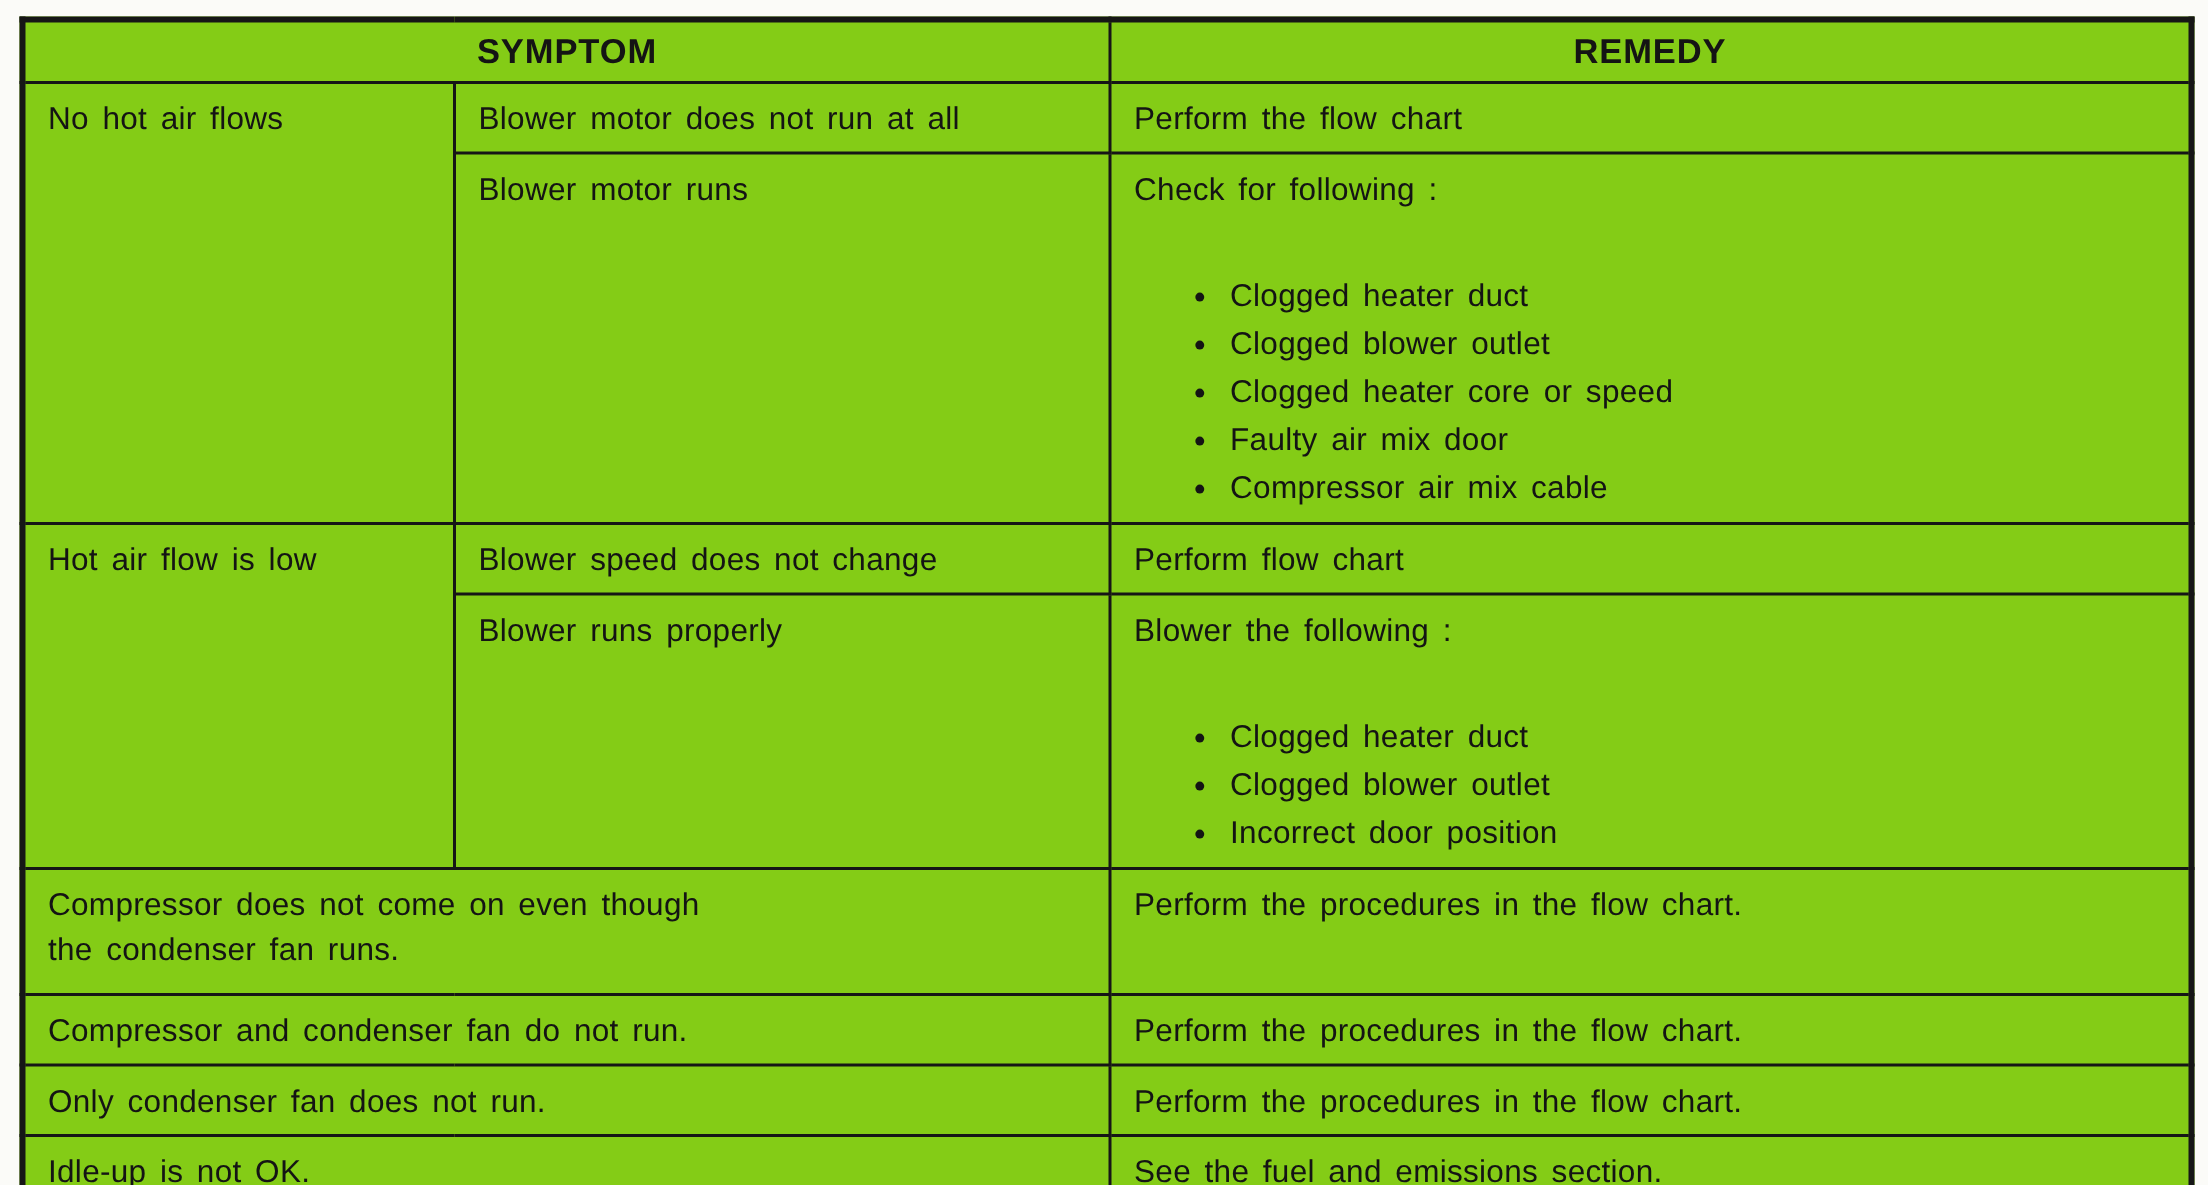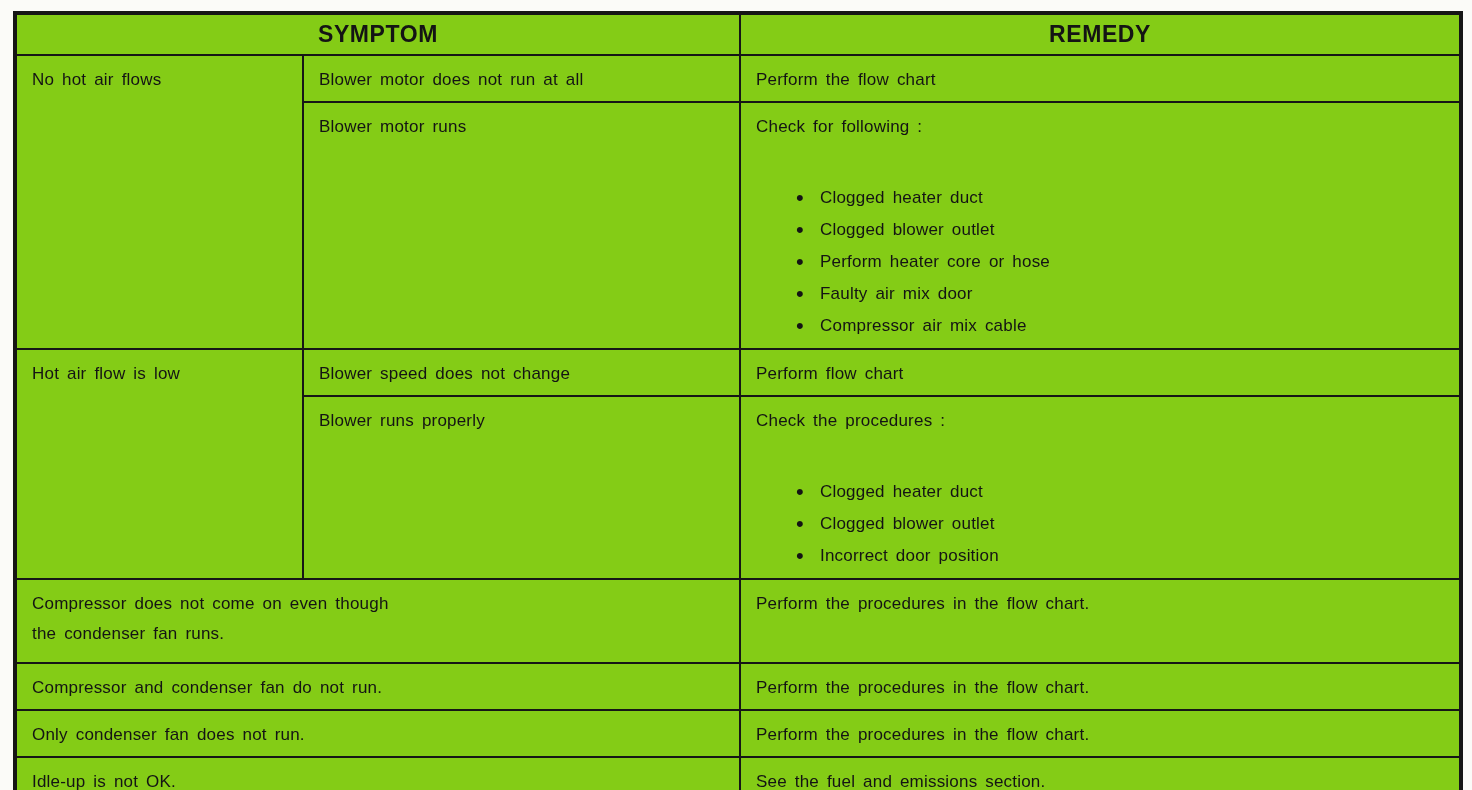--- a/index.html
+++ b/index.html
@@ -38,21 +38,21 @@
     height: 42px;
     font-size: 23px;
     font-weight: bold;
     text-align: center;
     vertical-align: middle;
     letter-spacing: 0.6px;
     word-spacing: 2px;
   }
 
   .trouble-table td {
-    font-size: 17px;
+    font-size: 21px;
     line-height: 30px;
     vertical-align: top;
     padding: 9px 14px 6px 15px;
     word-spacing: 3px;
     letter-spacing: 0.2px;
   }
 
   
   tr.r1 td { height: 46px; }
   tr.r2 td { height: 232px; }
@@ -110,36 +110,36 @@
         <td>Blower motor does not run at all</td>
         <td>Perform the flow chart</td>
       </tr>
       <tr class="r2">
         <td>Blower motor runs</td>
         <td>
           <div>Check for following :</div>
           <ul class="remedy-list">
             <li>Clogged heater duct</li>
             <li>Clogged blower outlet</li>
-            <li>Perform heater core or hose</li>
+            <li>Clogged heater core or speed</li>
             <li>Faulty air mix door</li>
             <li>Compressor air mix cable</li>
           </ul>
         </td>
       </tr>
 
       <tr class="r3">
         <td rowspan="2">Hot air flow is low</td>
         <td>Blower speed does not change</td>
         <td>Perform flow chart</td>
       </tr>
       <tr class="r4">
         <td>Blower runs properly</td>
         <td>
-          <div>Check the procedures :</div>
+          <div>Blower the following :</div>
           <ul class="remedy-list">
             <li>Clogged heater duct</li>
             <li>Clogged blower outlet</li>
             <li>Incorrect door position</li>
           </ul>
         </td>
       </tr>
 
       <tr class="r5">
         <td colspan="2" class="symptom-full">Compressor does not come on even though

